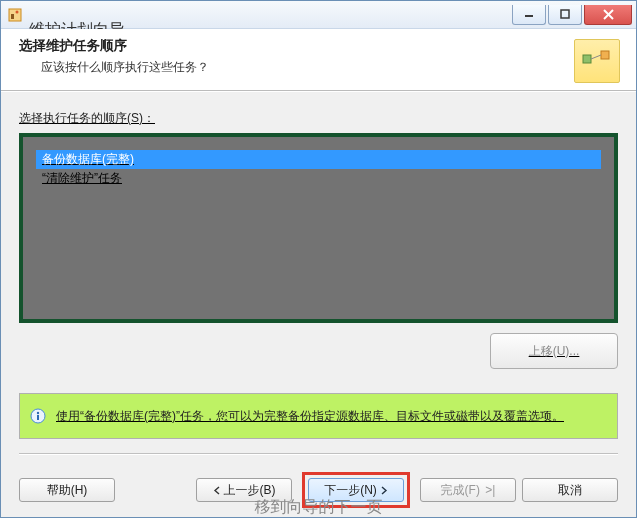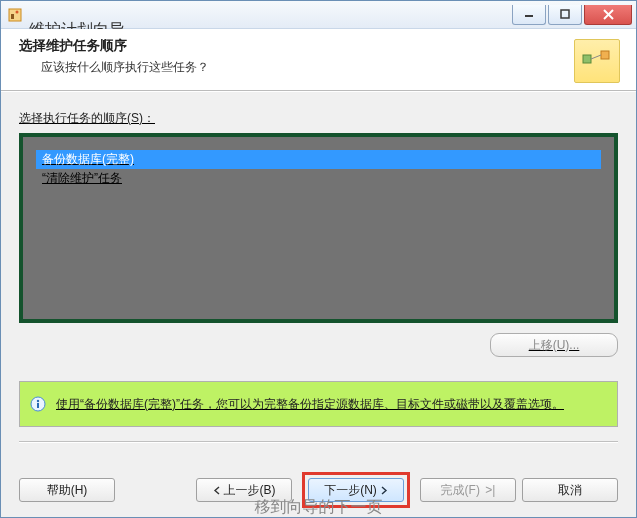--- a/index.html
+++ b/index.html
@@ -84,24 +84,24 @@
   }
   .listbox .item.selected {
     background: #3399ff; color: #fff;
   }
   
   .move-row {
     display: flex; justify-content: flex-end; gap: 18px;
     margin-top: 10px;
   }
   .move-row button {
-    width: 128px; height: 24px;
+    width: 128px; height: 36px;
     font-size: 12px; color: #888;
     background: linear-gradient(#fdfdfd,#eaeaea);
-    border: 1px solid #adadad; border-radius: 9px;
+    border: 1px solid #adadad; border-radius: 4px;
     cursor: default;
   }
   
   .info-box {
     margin-top: 24px;
     height: 46px;
     border: 1px solid #b0b0b0;
     background: #bef264;
     display: flex; align-items: center;
     padding: 4px 10px; gap: 10px;

